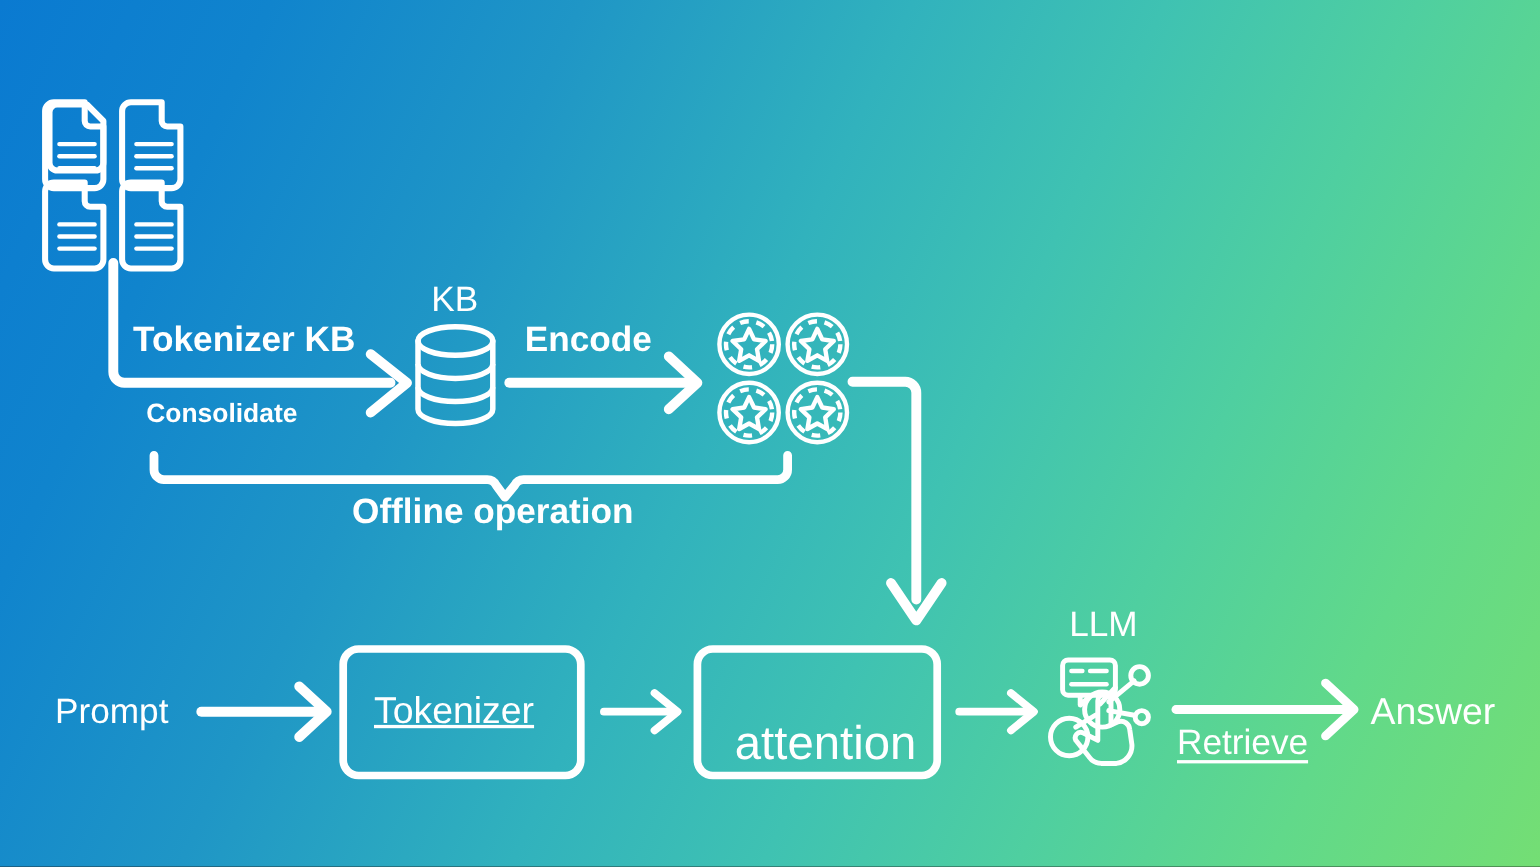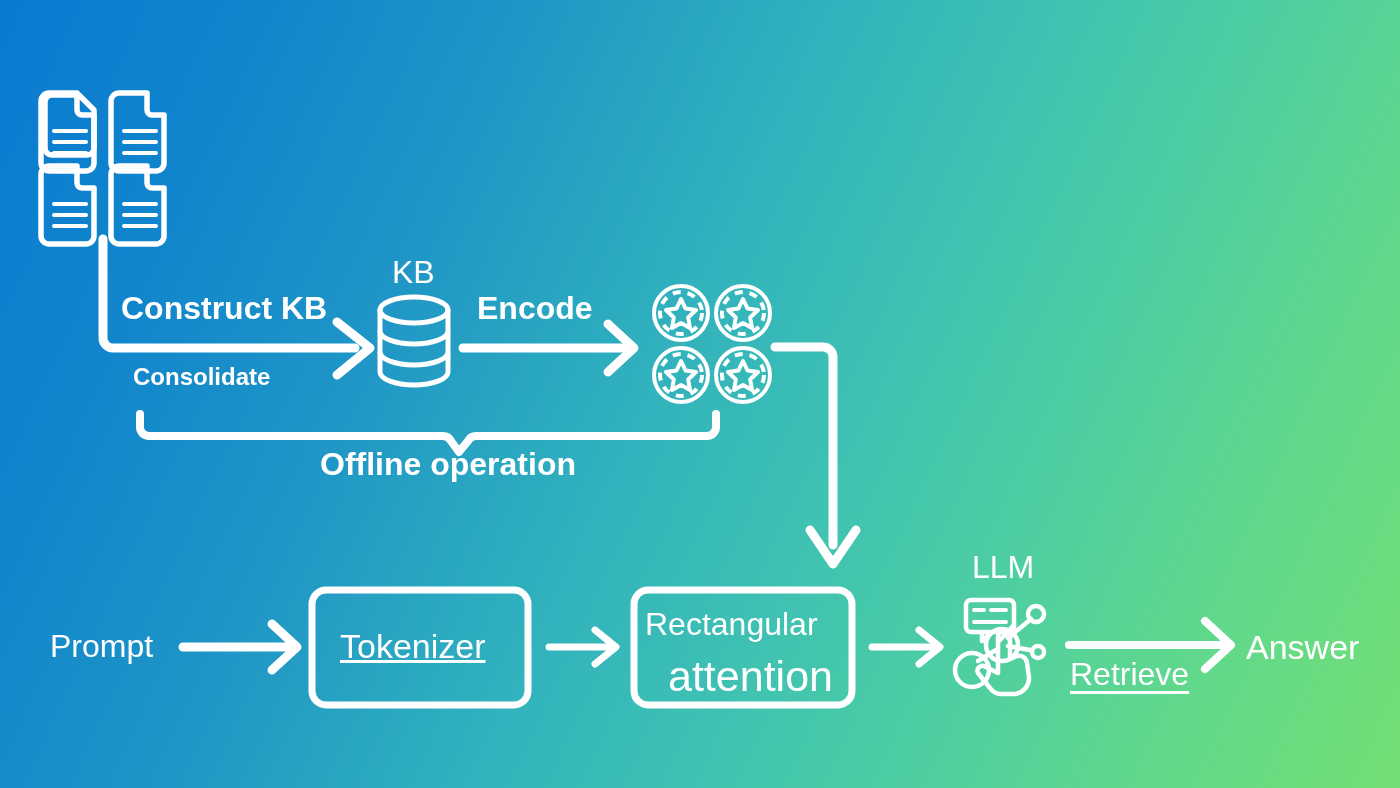--- a/index.html
+++ b/index.html
@@ -177,35 +177,34 @@
                l14 7 z"></path>
     </g>
 
     <g>
       <line class="stroke" stroke-width="8" stroke-linecap="round" x1="1069" y1="645" x2="1222" y2="645"></line>
       <path class="stroke" stroke-width="8" stroke-linecap="round" stroke-linejoin="round" d="M1205 621 L1231 645 L1205 669"></path>
     </g>
 
   </svg>
 
-  <div class="lbl" style="left:121px; top:292px; font-size:32px; font-weight:700;">Construct KB</div>
+  <div class="lbl" style="left:121px; top:292px; font-size:32px; font-weight:700;">Tokenizer KB</div>
 
   <div class="lbl" style="left:133px; top:365px; font-size:24px; font-weight:700;">Consolidate</div>
 
   <div class="lbl" style="left:392px; top:256px; font-size:32px; font-weight:400;">KB</div>
 
   <div class="lbl" style="left:477px; top:292px; font-size:32px; font-weight:700;">Encode</div>
 
   <div class="lbl" style="left:320px; top:448px; font-size:32px; font-weight:700;">Offline operation</div>
 
   <div class="lbl" style="left:50px; top:630px; font-size:32px;text-align:right;">Prompt</div>
 
   <div class="lbl" style="left:340px; top:629px; font-size:34px;text-decoration:underline;">Tokenizer</div>
 
-  <div class="lbl" style="left:645px; top:608px; font-size:32px;">Rectangular</div>
 
   <div class="lbl" style="left:668px; top:655px; font-size:43px;">attention</div>
 
   <div class="lbl" style="left:972px; top:551px; font-size:32px;">LLM</div>
 
   <div class="lbl" style="left:1070px; top:658px; font-size:32px; text-decoration:underline; text-underline-offset:6px; text-decoration-thickness:3px;">Retrieve</div>
 
   <div class="lbl" style="left:1246px; top:630px; font-size:34px;text-align:center;">Answer</div>
 
 </div>

